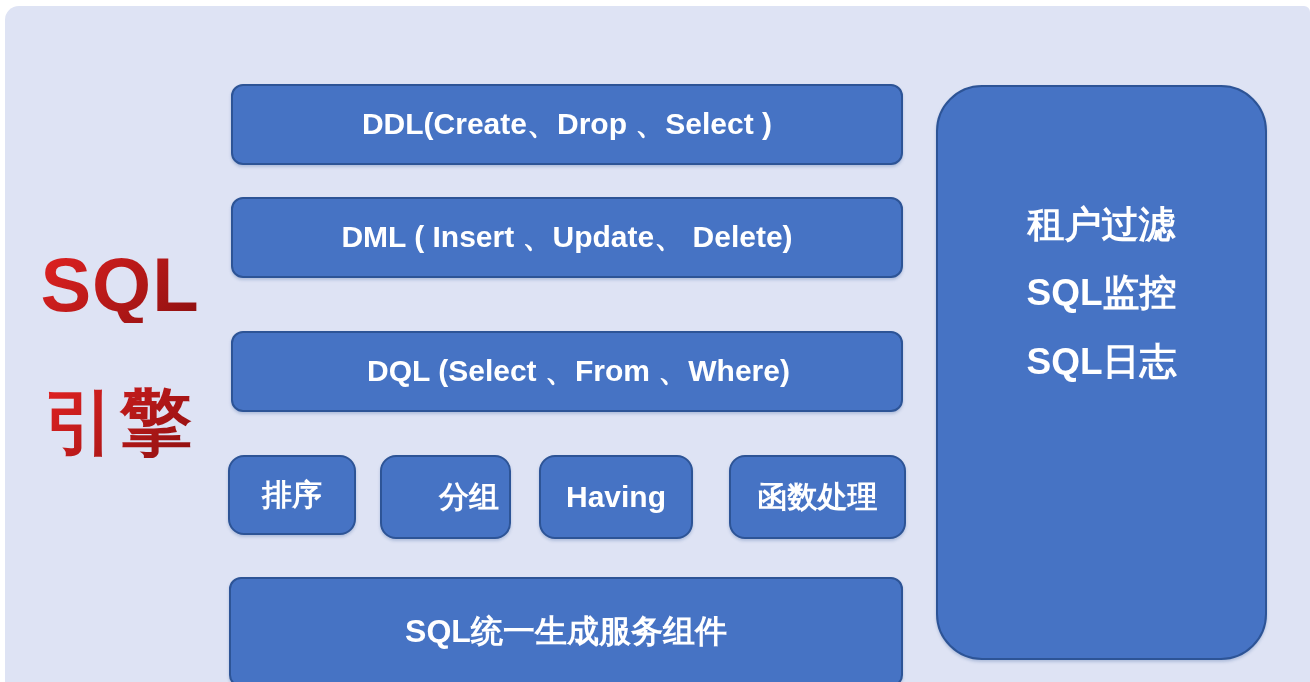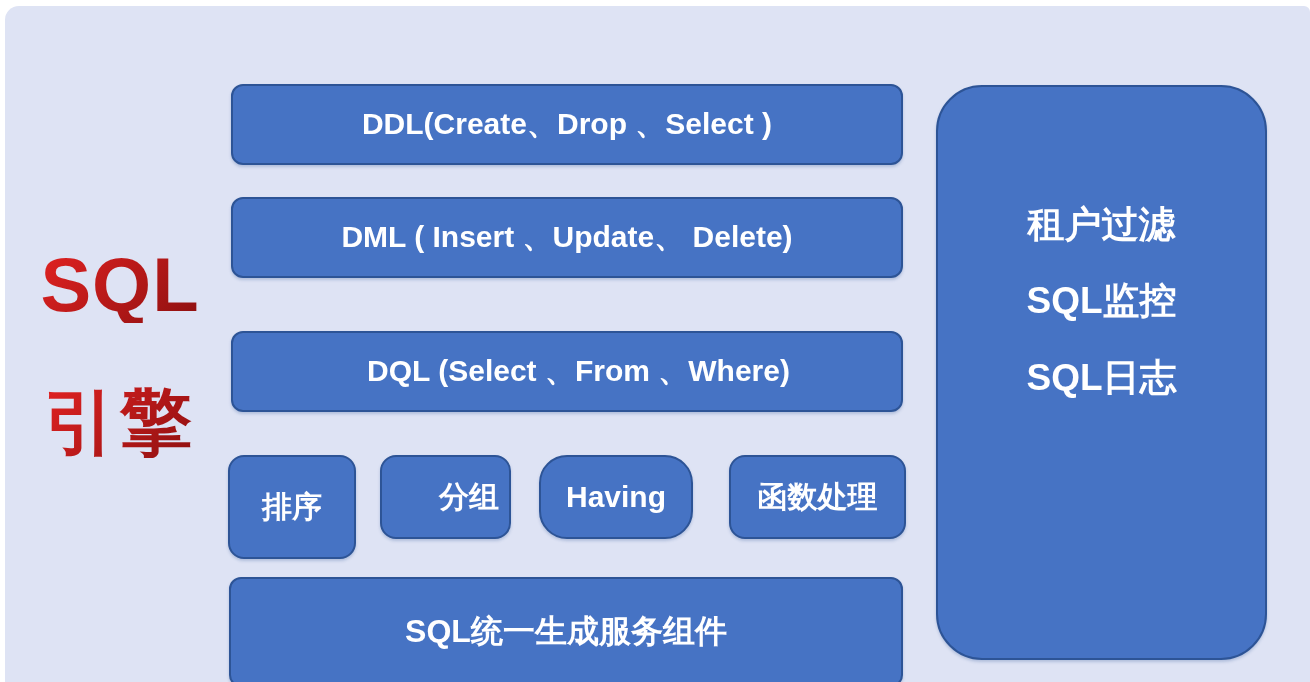--- a/index.html
+++ b/index.html
@@ -49,40 +49,40 @@
     align-items: center;
     justify-content: center;
     color: #ffffff;
     font-weight: 700;
     border-radius: 12px;
     box-shadow: 0 2px 3px rgba(45, 84, 150, 0.25);
   }
   .box-ddl { left: 231px; top: 84px;  width: 672px; height: 81px; font-size: 30px; }
   .box-dml { left: 231px; top: 197px; width: 672px; height: 81px; font-size: 30px; }
   .box-dql { left: 231px; top: 331px; width: 672px; height: 81px; font-size: 30px; padding-left: 23px; }
-  .box-sort   { left: 228px; top: 455px; width: 128px; height: 104px; font-size: 30px; border-radius: 16px; }
+  .box-sort   { left: 228px; top: 455px; width: 128px; height: 80px; font-size: 30px; border-radius: 16px; }
   .box-group  { left: 380px; top: 455px; width: 131px; height: 84px; font-size: 30px; border-radius: 16px; padding-left: 47px; }
-  .box-having { left: 539px; top: 455px; width: 154px; height: 84px; font-size: 30px; border-radius: 28px; }
+  .box-having { left: 539px; top: 455px; width: 154px; height: 84px; font-size: 30px; border-radius: 16px; }
   .box-func   { left: 729px; top: 455px; width: 177px; height: 84px; font-size: 30px; border-radius: 16px; }
   .box-bottom { left: 229px; top: 577px; width: 674px; height: 110px; font-size: 32px; }
   .side-panel {
     position: absolute;
     left: 936px;
     top: 85px;
     width: 331px;
     height: 575px;
     background: #4673c4;
     border: 2px solid #2d5496;
     box-sizing: border-box;
     border-radius: 46px;
     display: flex;
     flex-direction: column;
     align-items: center;
     padding-top: 116px;
-    gap: 32px;
+    gap: 24px;
     color: #ffffff;
     font-weight: 700;
     font-size: 37px;
     box-shadow: 0 2px 3px rgba(45, 84, 150, 0.25);
   }
   .side-item { line-height: 1.2; white-space: nowrap; }
 </style>
 </head>
 <body>
 

